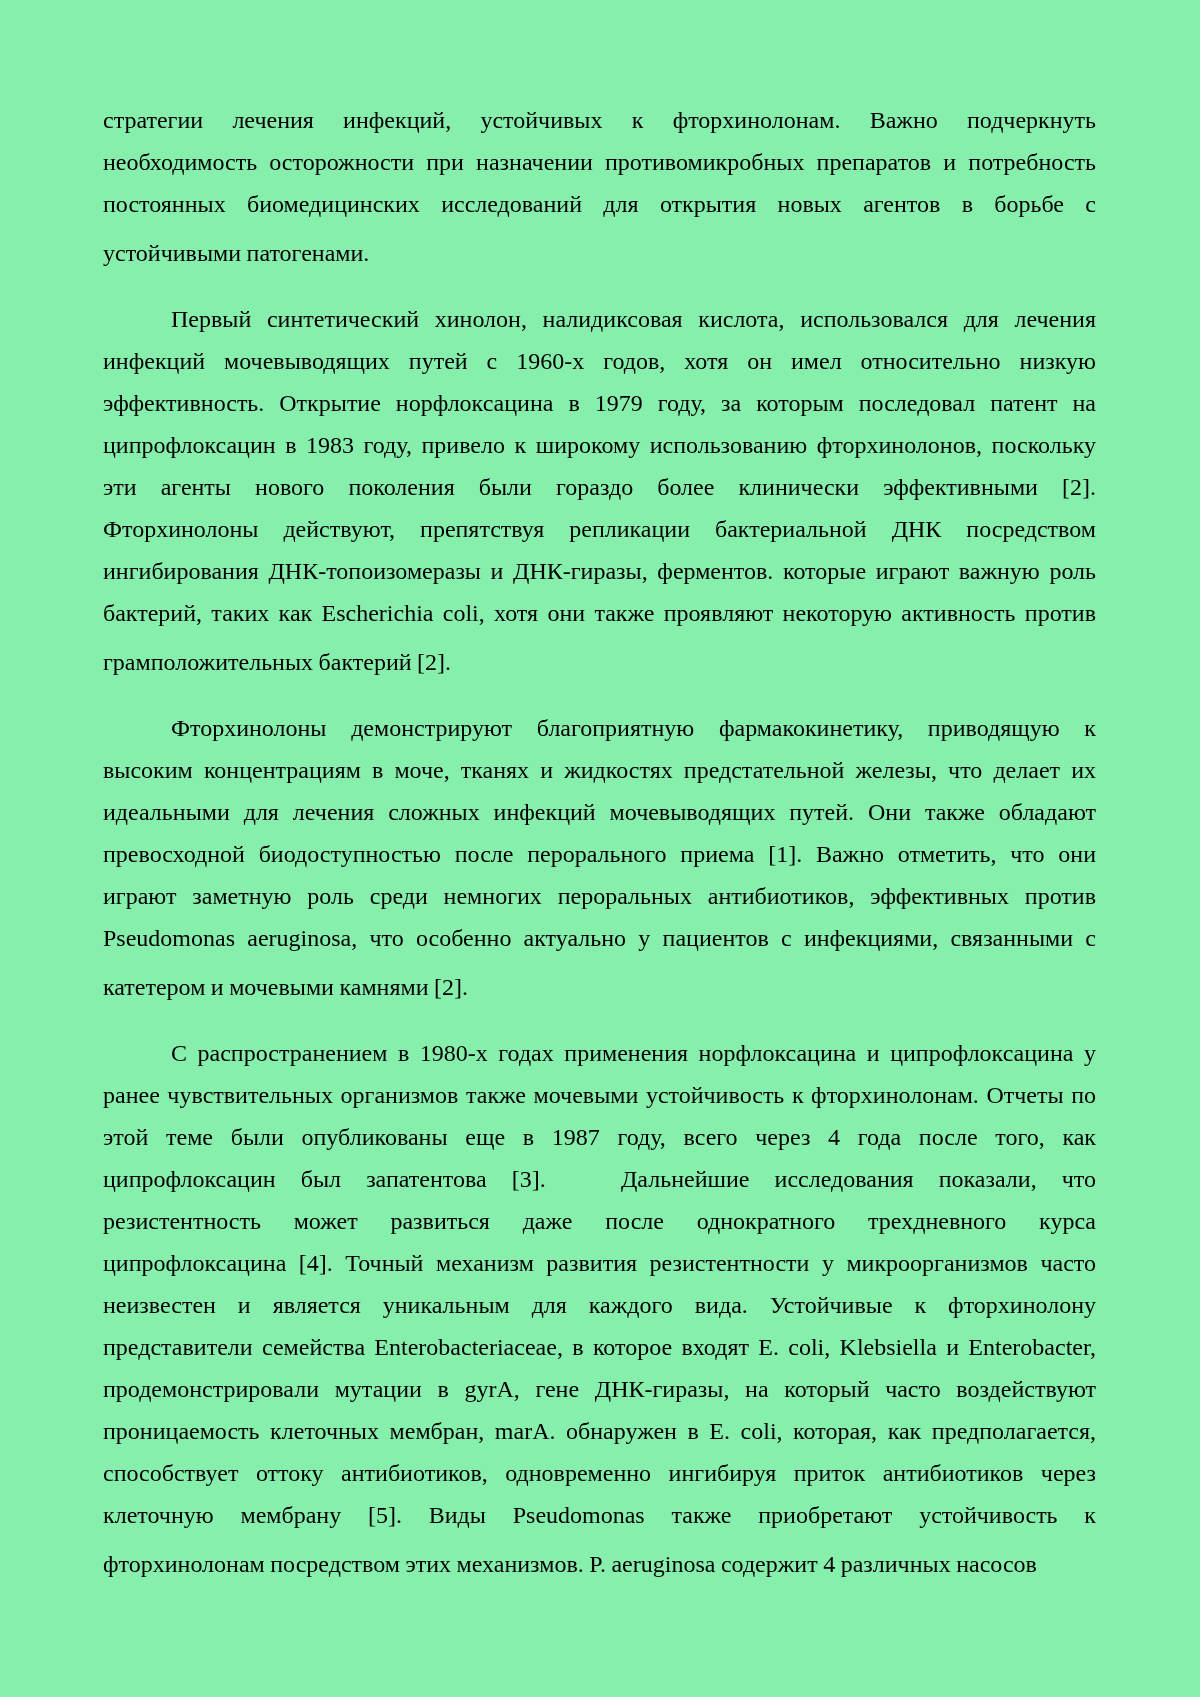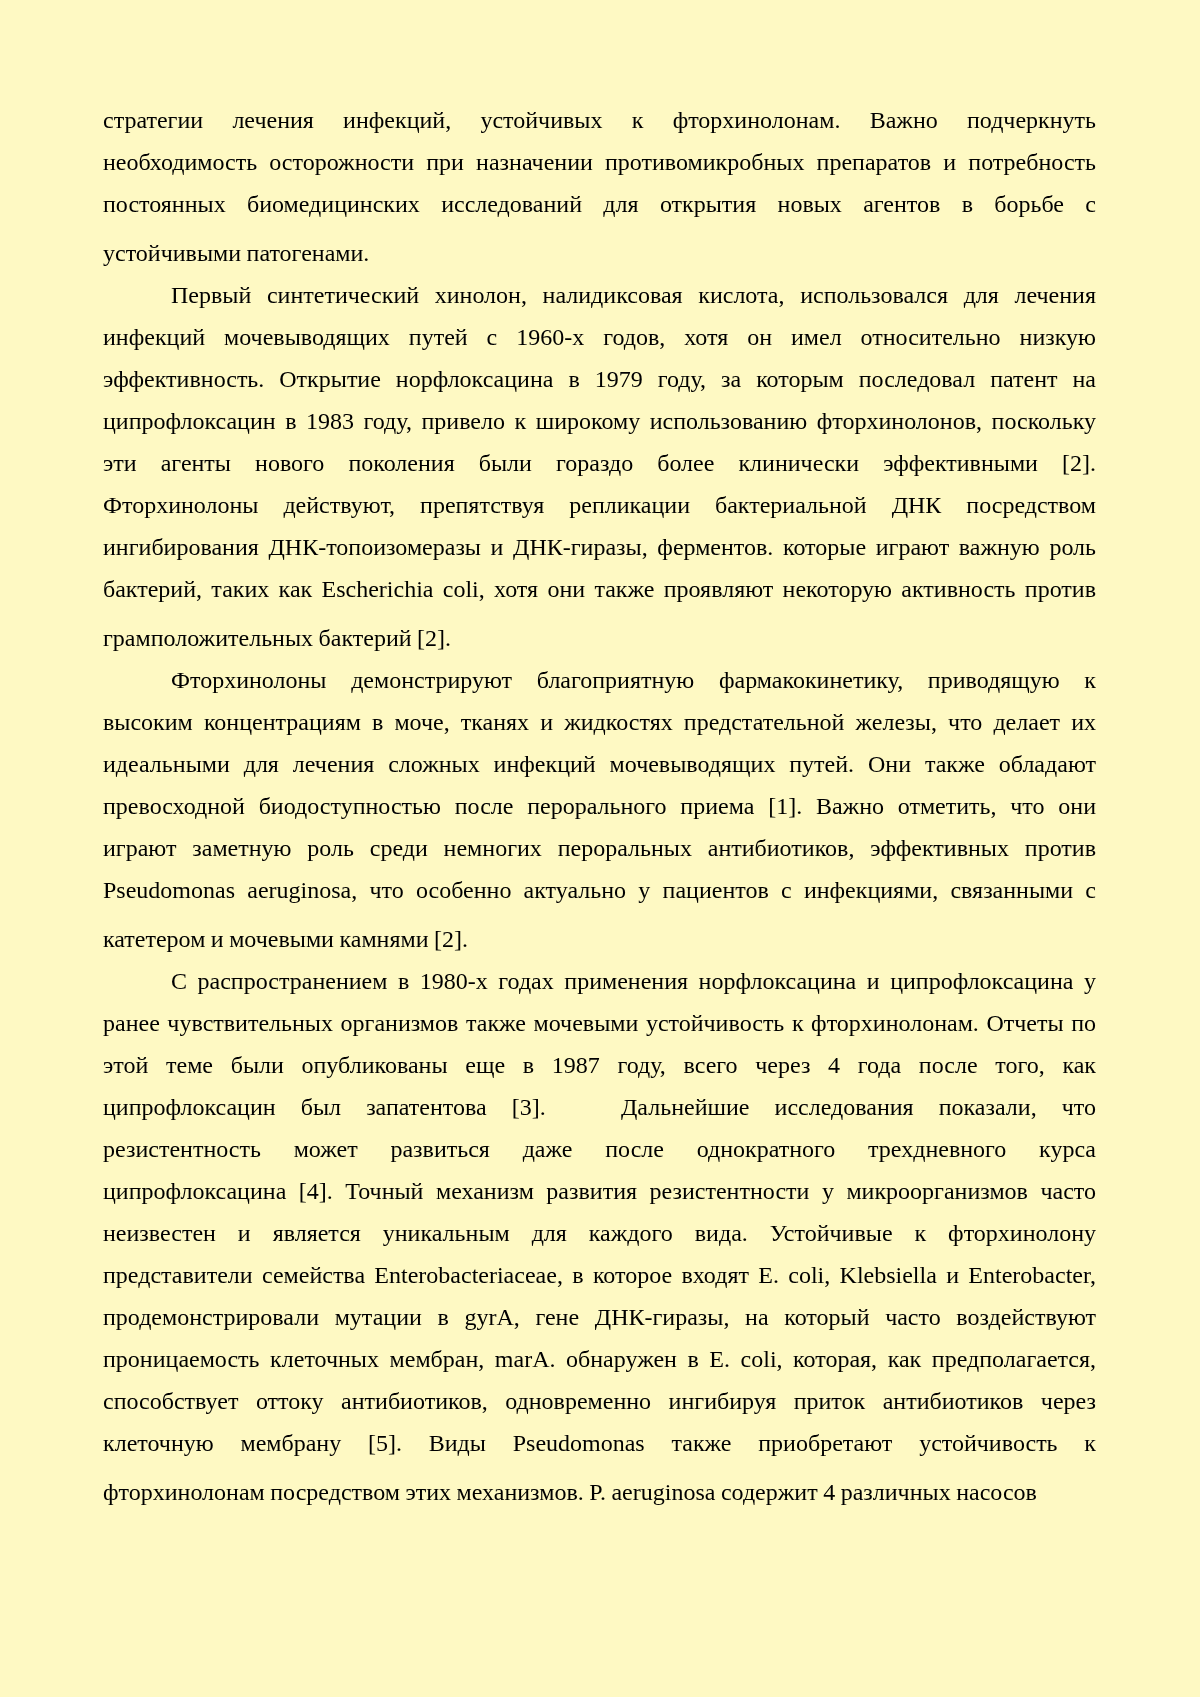--- a/index.html
+++ b/index.html
@@ -11,21 +11,21 @@
     height: 1697px;
     background: #ffffff;
     position: relative;
     overflow: hidden;
   }
   .page {
     position: absolute;
     left: 0; top: 0;
     width: 1200px;
     height: 1697px;
-    background: #fef9c3;
+    background: #86efac;
   }
   .text-block {
     position: absolute;
     left: 103px;
     top: 99px;
     width: 993px;
     font-family: "Liberation Serif", "DejaVu Serif", serif;
     font-size: 24px;
     line-height: 42px;
     color: #000000;
@@ -42,20 +42,21 @@
     text-align-last: justify;
     -moz-text-align-last: justify;
   }
   .line.last {
     text-align-last: left;
     margin-top: 7px;
     -moz-text-align-last: left;
   }
   .line.indent {
     text-indent: 68px;
+    margin-top: 24px;
   }
 </style>
 </head>
 <body>
 
 <div class="page">
   <main class="text-block">
       <div class="paragraph">
         <div class="line">стратегии лечения инфекций, устойчивых к фторхинолонам. Важно подчеркнуть</div>
         <div class="line">необходимость осторожности при назначении противомикробных препаратов и потребность</div>

